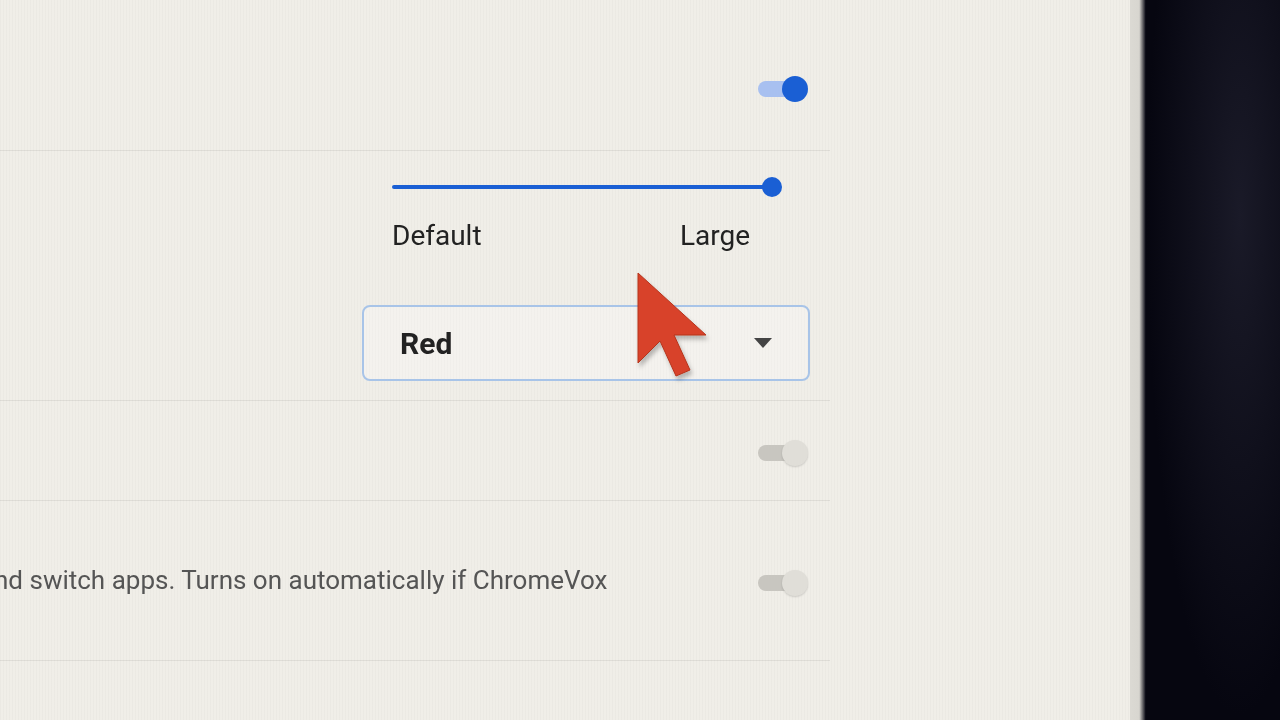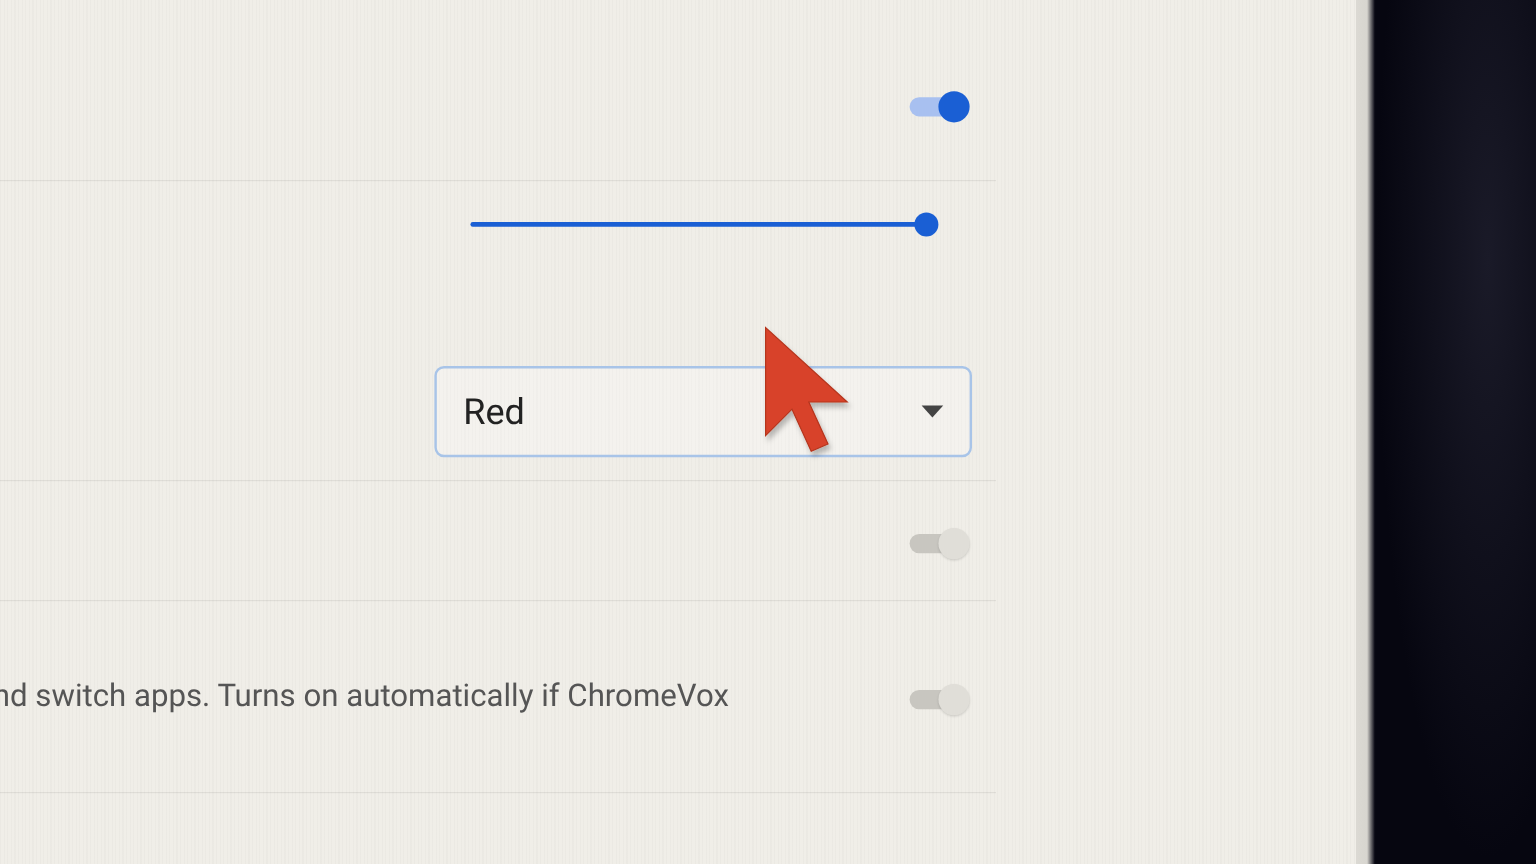--- a/index.html
+++ b/index.html
@@ -115,23 +115,24 @@
       position: absolute;
       left: 362px;
       top: 305px;
       width: 448px;
       height: 76px;
       border: 2px solid #a8c4e8;
       border-radius: 8px;
       background: rgba(255,255,255,0.25);
       display: flex;
       align-items: center;
-      padding: 0 22px;
+      padding: 0 36px;
       cursor: pointer;
       justify-content: space-between;
+      font-weight: bold;
     }
     .dropdown-value {
       font-size: 30px;
       color: #222;
     }
     .dropdown-arrow {
       width: 0;
       height: 0;
       border-left: 9px solid transparent;
       border-right: 9px solid transparent;
@@ -189,20 +190,24 @@
   <div class="sep sep4"></div>
 
   <div id="toggle-top" class="toggle on">
     <div class="toggle-track"></div>
     <div class="toggle-thumb"></div>
   </div>
 
   <div class="slider-container">
     <div class="slider-track">
       <div class="slider-thumb"></div>
+    </div>
+    <div class="slider-labels">
+      <span class="slider-label-left">Default</span>
+      <span class="slider-label-right">Large</span>
     </div>
   </div>
 
   <div class="dropdown">
     <span class="dropdown-value">Red</span>
     <span class="dropdown-arrow"></span>
   </div>
 
   <div class="cursor-overlay">
     <svg width="90" height="120" viewBox="0 0 90 120">

